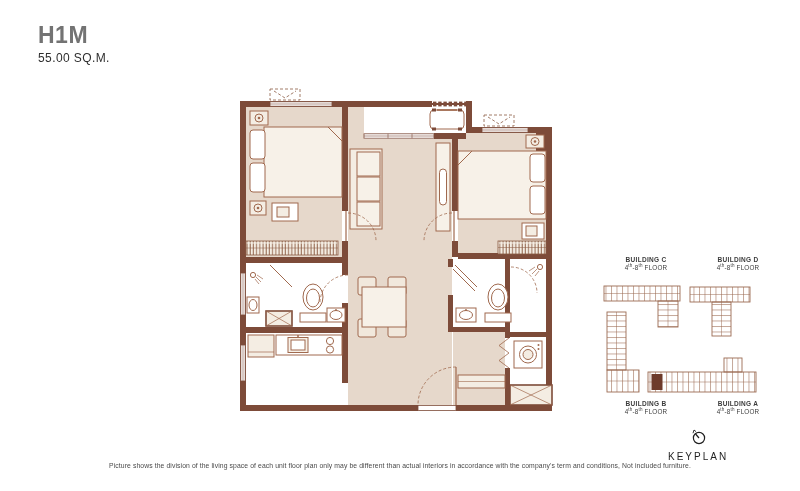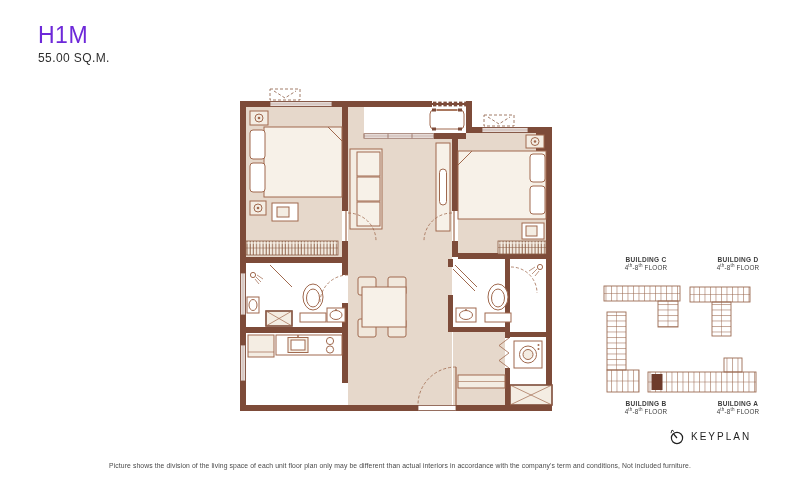--- a/index.html
+++ b/index.html
@@ -1,32 +1,32 @@
 <!DOCTYPE html>
 <html><head>
 <meta charset="utf-8">
 <style>
   html,body{margin:0;padding:0;background:#fff;}
   #stage{position:relative;width:800px;height:491px;background:#ffffff;overflow:hidden;
          font-family:"Liberation Sans", sans-serif;}
   
   .hdr{position:absolute;left:38px;top:22px;}
-  .hdr h1{margin:0;font-size:23px;line-height:26px;font-weight:normal;color:#6d28d9;letter-spacing:.5px;}
+  .hdr h1{margin:0;font-size:23px;line-height:26px;font-weight:bold;color:#737373;letter-spacing:.5px;}
   .hdr .area{margin-top:3px;font-size:12px;color:#2e2e2e;letter-spacing:.4px;}
   
   svg{position:absolute;display:block;}
   #plan{left:230px;top:87px;width:340px;height:335px;}
   #keymap{left:600px;top:282px;width:190px;height:118px;}
   
   .bldg{position:absolute;width:100px;text-align:center;color:#3b3b3b;}
   .bldg .bname{font-size:6.5px;font-weight:bold;letter-spacing:.3px;}
   .bldg .bfloor{font-size:6.3px;margin-top:1px;letter-spacing:.2px;}
   .bldg sup{font-size:4.5px;vertical-align:super;line-height:0;}
   
-  .keycap{position:absolute;left:668px;top:428px;display:flex;align-items:center;gap:6px;color:#1f1f1f;}
+  .keycap{position:absolute;left:668px;top:428px;display:flex;align-items:center;gap:6px;color:#1f1f1f;flex-direction:column;}
   .keycap svg{position:static;}
   .keycap .kp{font-size:10px;letter-spacing:2px;}
   
   .disclaimer{position:absolute;left:0;top:462px;width:800px;text-align:center;
               font-size:6.8px;color:#4a4a4a;letter-spacing:.1px;}
 </style>
 </head>
 <body>
 
 <div id="stage">

